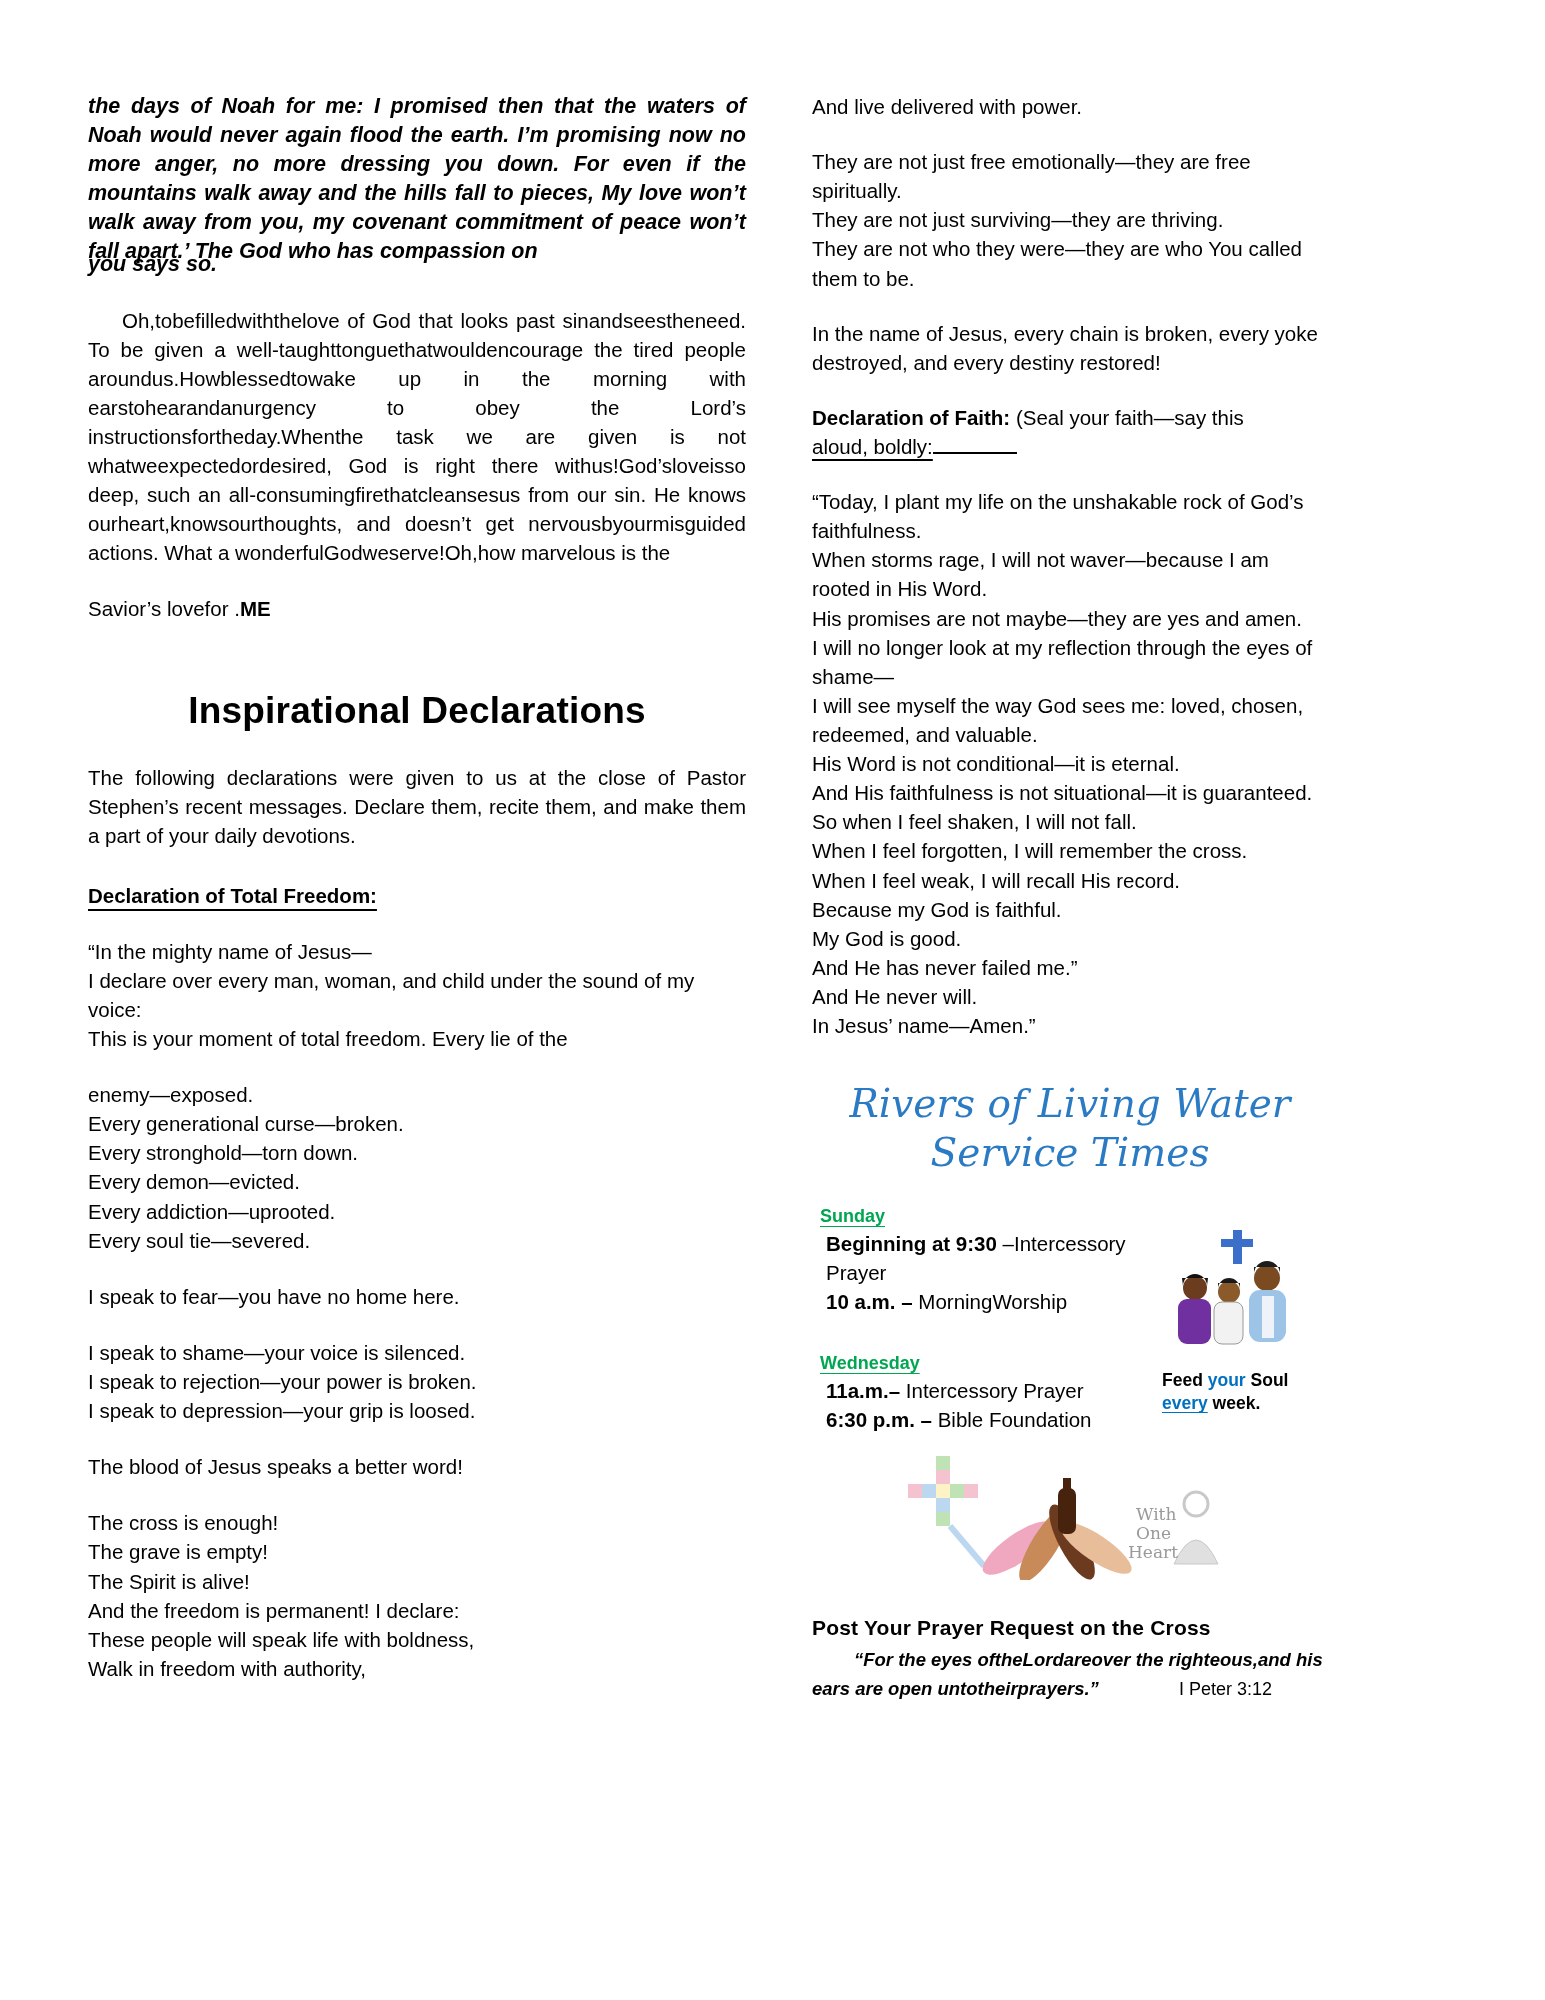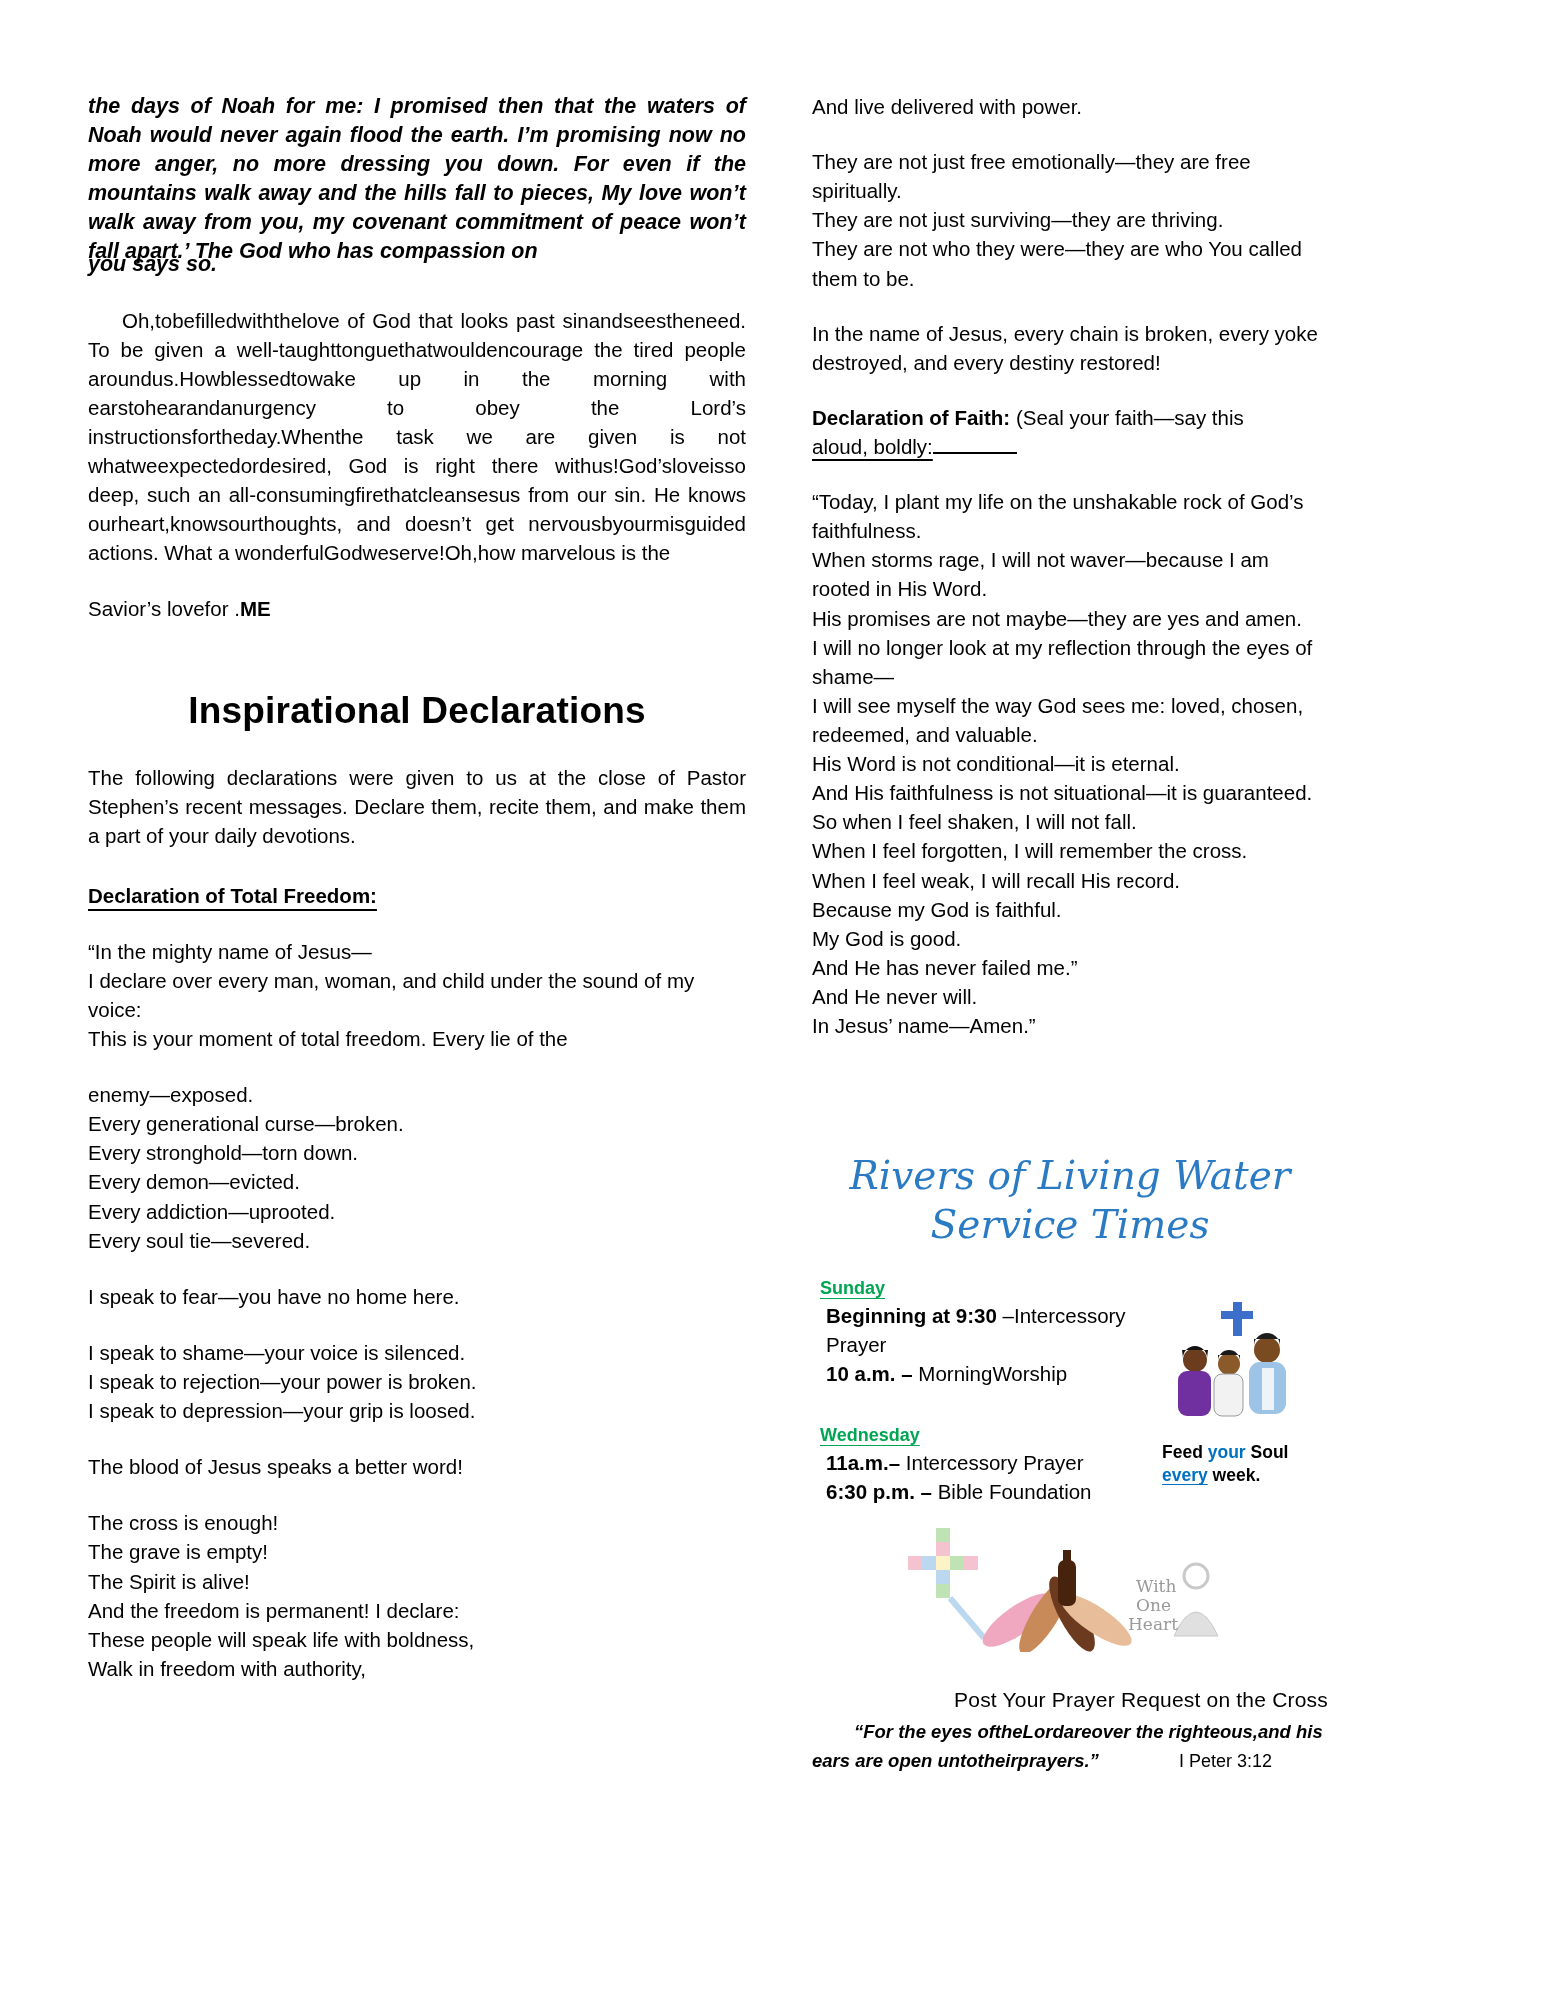--- a/index.html
+++ b/index.html
@@ -32,42 +32,42 @@
   .sub-heading .u-head { text-decoration: underline; text-underline-offset: 6px; }
   .line { margin: 0; }
   .group { margin-top: 27px; }
 
   
   .r-para { margin: 0 0 26px 0; }
   .faith-bold { font-weight: bold; }
   .u-ext { text-decoration: underline; text-underline-offset: 5px; text-decoration-thickness: 2px; }
   .ext-line { display: inline-block; width: 84px; height: 0.95em; border-bottom: 2px solid #000; }
 
-  .service { margin-top: 112px; }
+  .service { margin-top: 40px; }
   .service-title {
     font-family: "DejaVu Serif", serif; font-style: italic;
     color: #2b7bc4; font-size: 39px; line-height: 1.25;
     text-align: center; font-weight: 500;
   }
   .schedule-wrap { display: flex; margin-top: 26px; }
   .schedule-col { flex: 1; padding-left: 8px; }
   .day-label {
     color: #00a651; font-weight: bold; text-decoration: underline;
     text-underline-offset: 4px; font-size: 18px;
   }
   .sched-line { padding-left: 6px; }
   .wed-label { margin-top: 34px; padding-left: 0; }
   .clip-col { width: 180px; flex: 0 0 180px; padding-top: 26px; text-align: center; }
   .feed-caption { font-size: 17.5px; font-weight: bold; line-height: 1.35; margin-top: 4px; text-align: left; padding-left: 14px; }
   .blue-word { color: #0070c0; }
   .blue-underline { color: #0070c0; text-decoration: underline; text-underline-offset: 3px; }
 
   .hands-wrap { text-align: center; margin-top: 18px; }
 
-  .post-line { text-align: right; margin-top: 26px; font-size: 21px; letter-spacing: 0.2px; }
+  .post-line { text-align: left; margin-top: 26px; font-size: 21px; letter-spacing: 0.2px; font-weight: bold; }
   .verse1 { font-weight: bold; font-style: italic; font-size: 18.5px; padding-left: 42px; margin-top: 4px; }
   .verse2-row { display: flex; justify-content: space-between; align-items: baseline; margin-top: 2px; }
   .verse2 { font-weight: bold; font-style: italic; font-size: 18.5px; }
   .verse-ref { font-size: 18px; padding-right: 56px; }
 </style>
 </head>
 <body>
 
 <div class="page">
 

